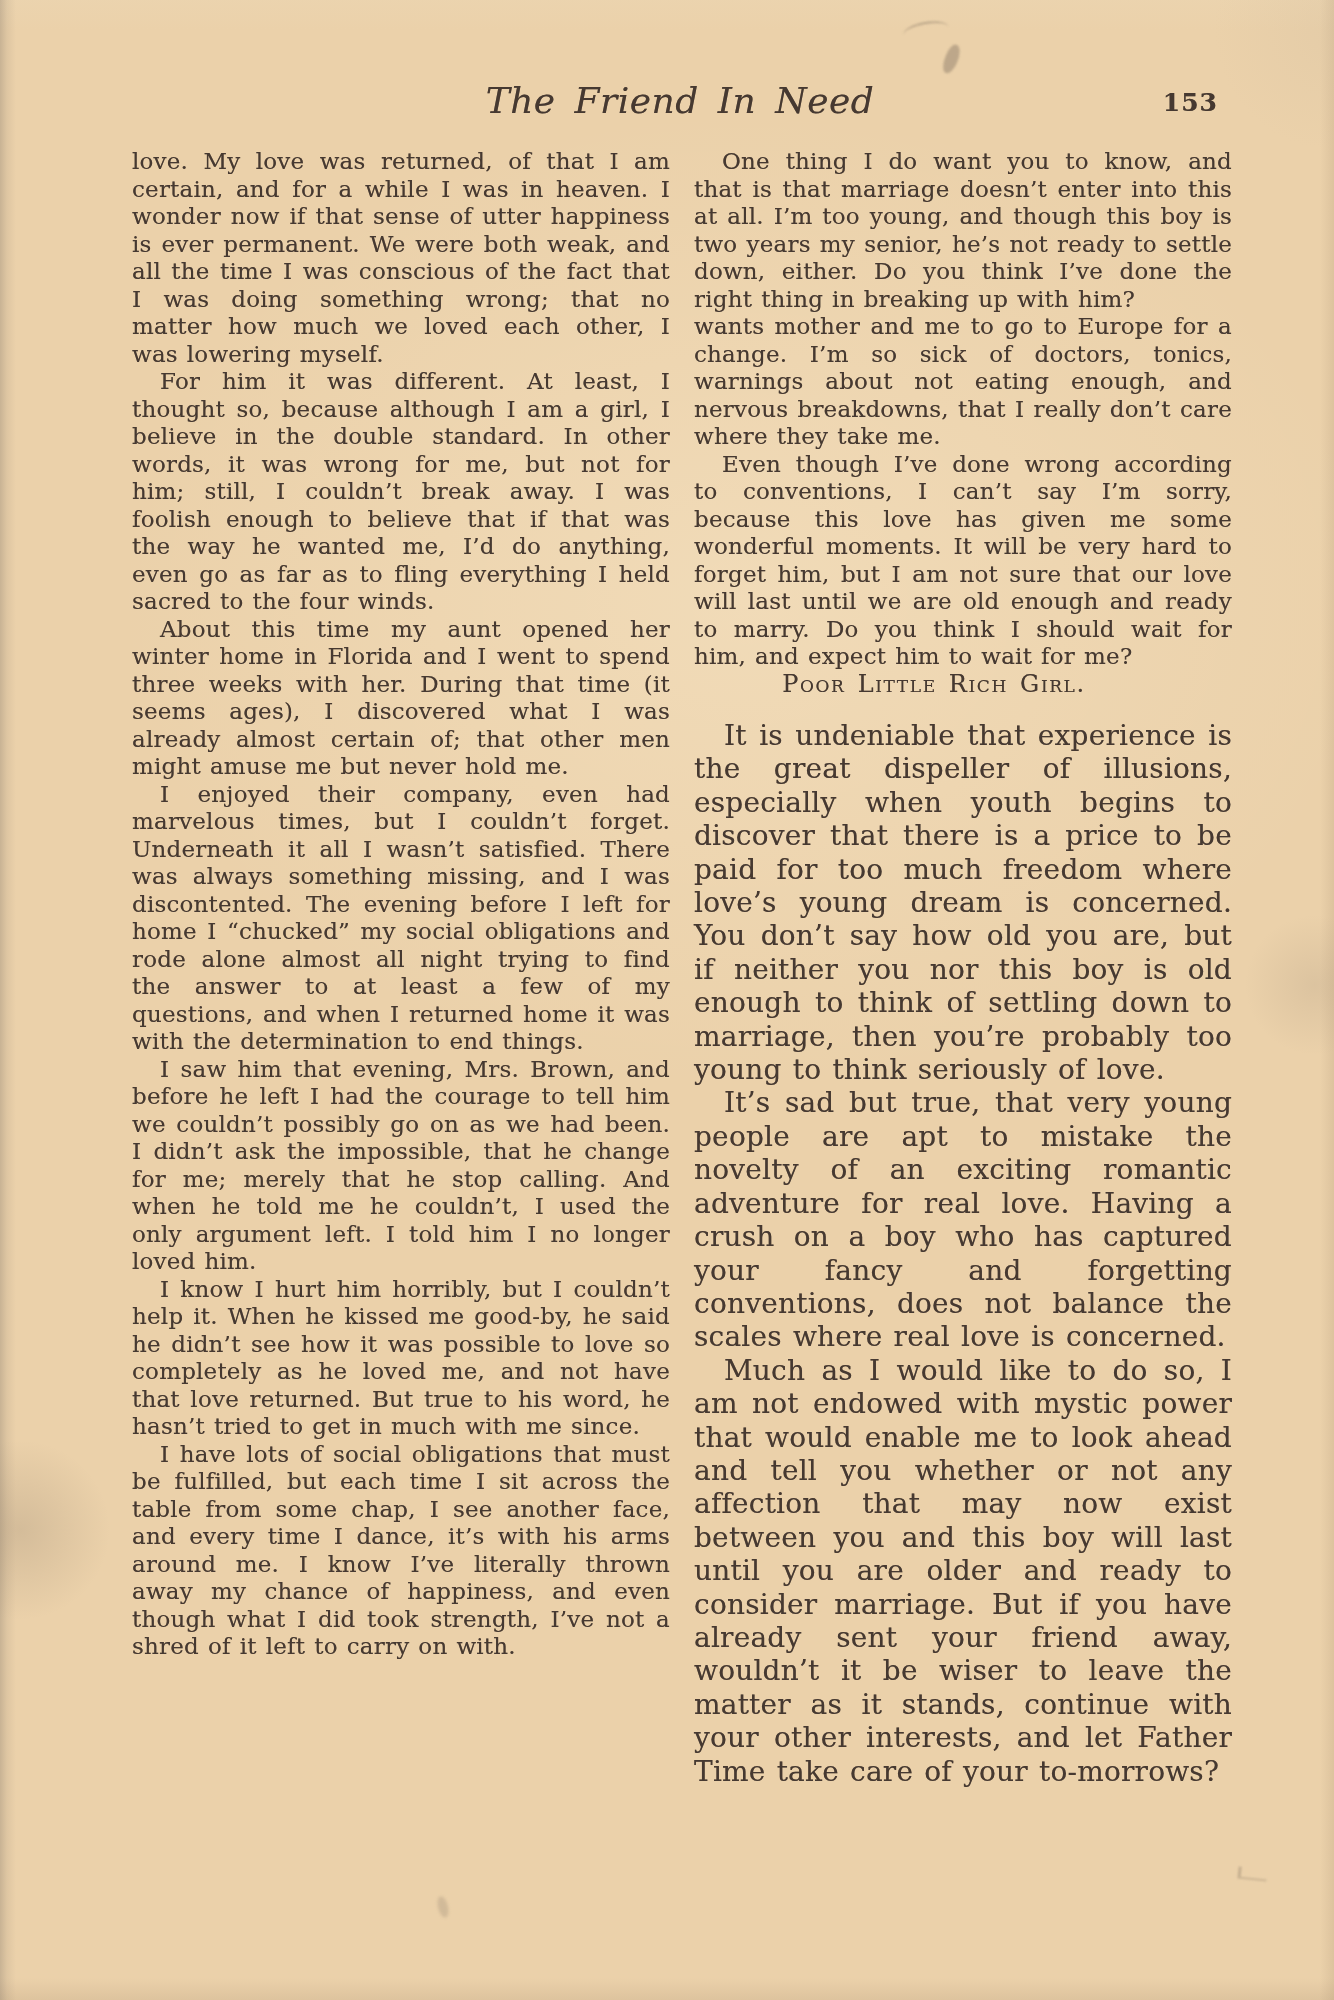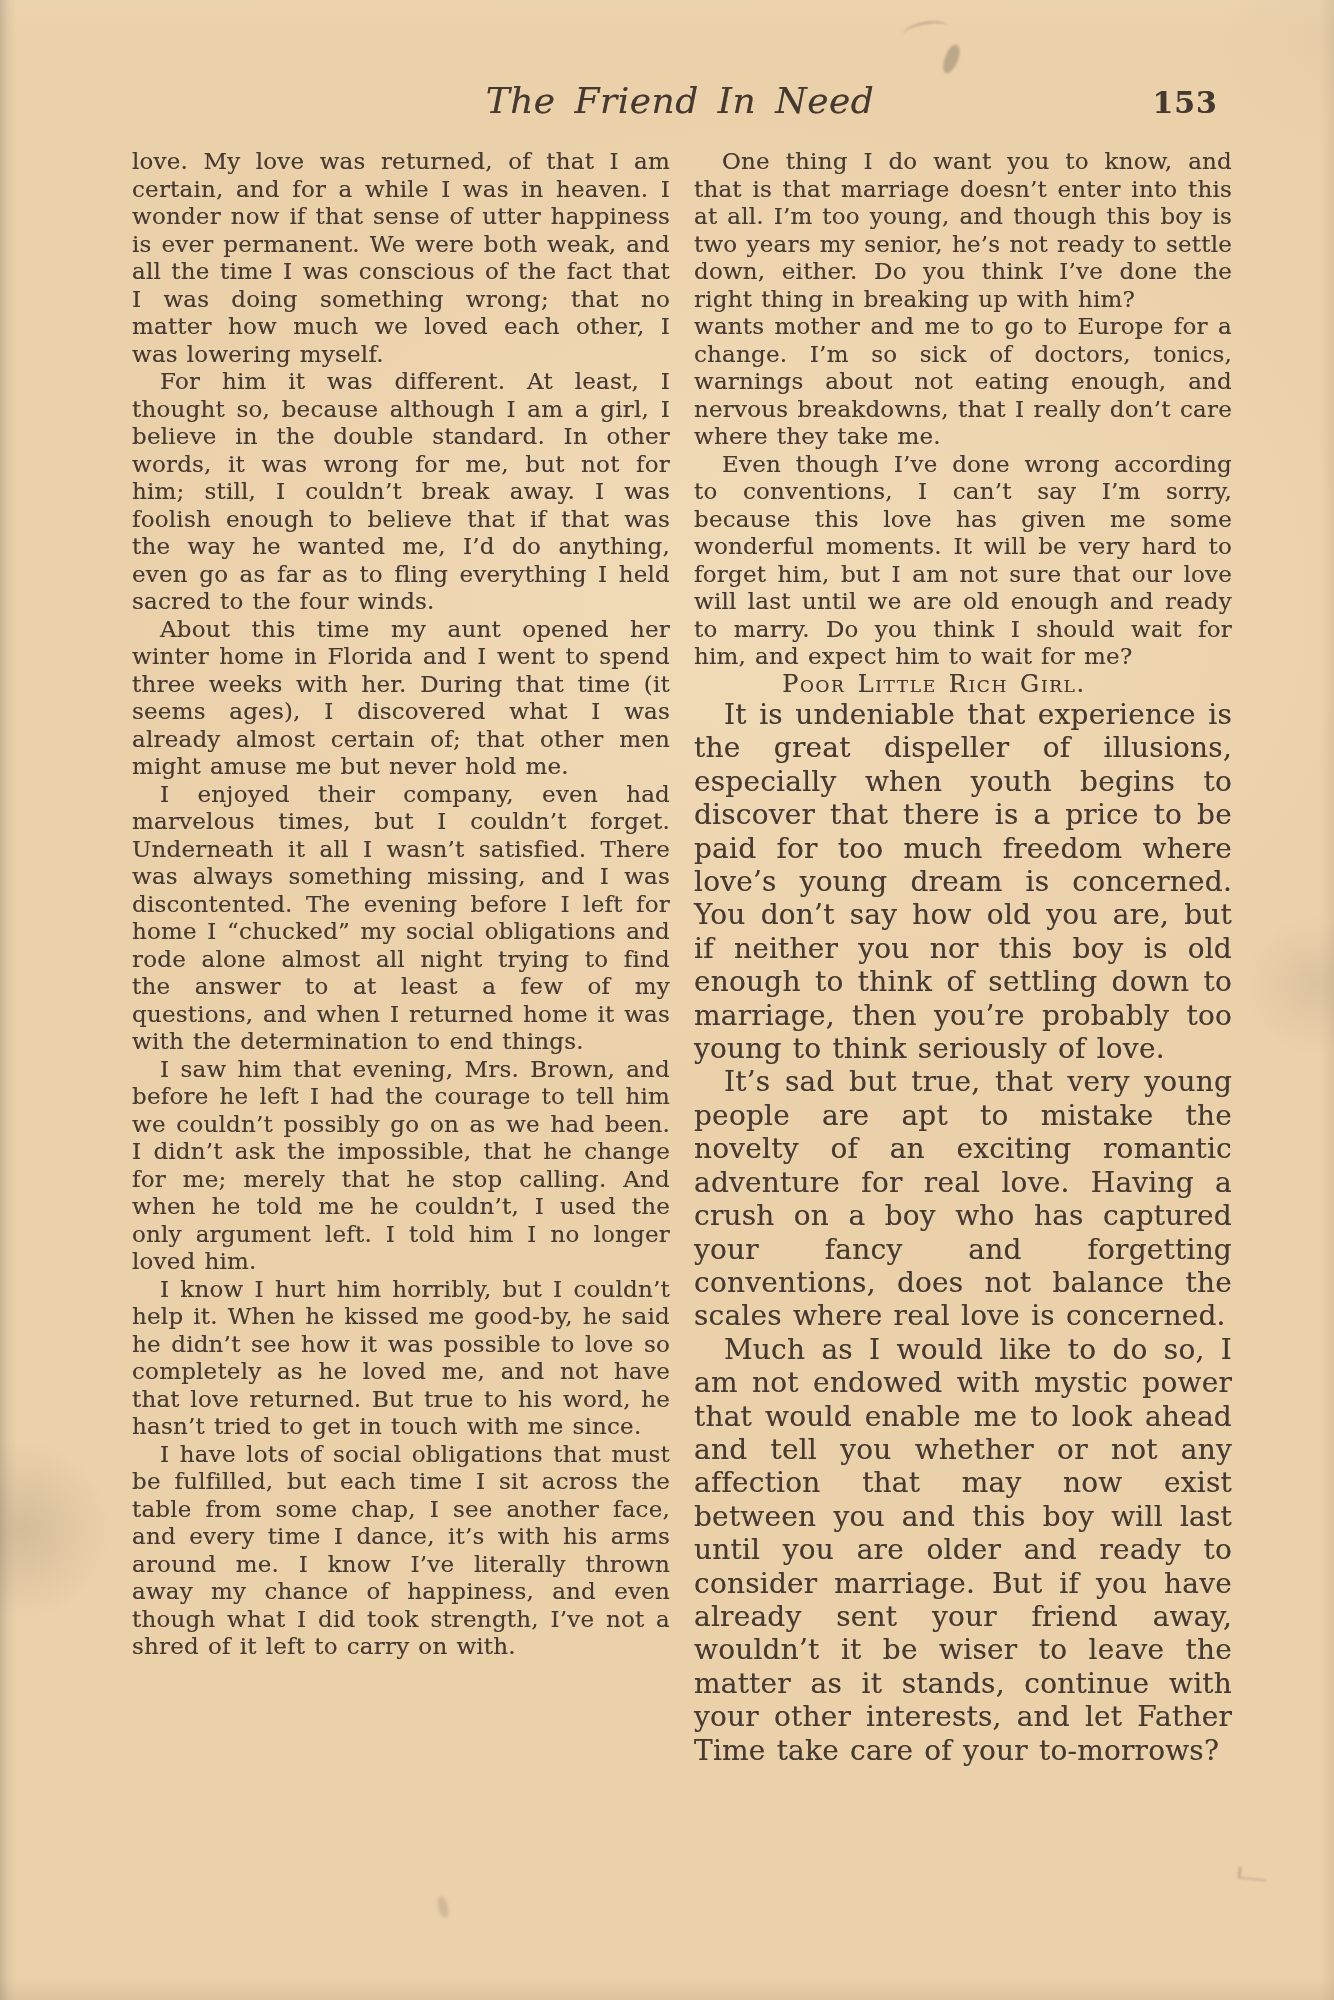--- a/index.html
+++ b/index.html
@@ -24,21 +24,21 @@
   
   .header-title{
     position:absolute; left:128px; top:84px; width:1104px;
     text-align:center;
     font-style:italic; font-size:36px; line-height:34px;
     word-spacing:7px; letter-spacing:0.5px;
     text-shadow:0 0 0.5px rgba(70,56,46,0.55);
   }
   .page-number{
     position:absolute; top:86px; right:116px;
-    font-size:30px; line-height:34px; font-weight:700;
+    font-size:25px; line-height:34px; font-weight:700;
     letter-spacing:1px;
     text-shadow:0 0 0.5px rgba(70,56,46,0.55);
   }
   
   .col{position:absolute; top:148px; width:538px;}
   .col-left{left:132px;}
   .col-right{left:694px;}
   p{margin:0; padding:0;}
   .letter{
     font-size:23px; line-height:27.5px;
@@ -55,21 +55,21 @@
     text-align:center; padding-right:58px;
     text-shadow:0 0 0.4px rgba(70,56,46,0.55);
   }
   .reply{
     font-size:28px; line-height:33.4px;
     text-align:justify;
     letter-spacing:0.2px; word-spacing:2px;
     text-shadow:0 0 0.5px rgba(70,56,46,0.5);
     text-indent:30px;
   }
-  .reply-block{}
+  .reply-block{margin-top:21px;}
   
   .smudge-a{
     position:absolute; left:903px; top:22px; width:46px; height:16px;
     border-top:2px solid rgba(105,92,80,0.38);
     border-radius:50%;
     transform:rotate(-10deg);
     filter:blur(0.8px);
   }
   .smudge-b{
     position:absolute; left:945px; top:44px; width:13px; height:30px;
@@ -100,21 +100,21 @@
 
   <div class="header-title">The Friend In Need</div>
   <div class="page-number">153</div>
 
   <div class="col col-left">
     <p class="letter no-indent">love.  My love was returned, of that I am certain, and for a while I was in heaven.  I wonder now if that sense of utter happiness is ever permanent.  We were both weak, and all the time I was conscious of the fact that I was doing something wrong; that no matter how much we loved each other, I was lowering myself.</p>
     <p class="letter">For him it was different.  At least, I thought so, because although I am a girl, I believe in the double standard.  In other words, it was wrong for me, but not for him; still, I couldn’t break away.  I was foolish enough to believe that if that was the way he wanted me, I’d do anything, even go as far as to fling everything I held sacred to the four winds.</p>
     <p class="letter">About this time my aunt opened her winter home in Florida and I went to spend three weeks with her.  During that time (it seems ages), I discovered what I was already almost certain of; that other men might amuse me but never hold me.</p>
     <p class="letter">I enjoyed their company, even had marvelous times, but I couldn’t forget.  Underneath it all I wasn’t satisfied.  There was always something missing, and I was discontented.  The evening before I left for home I “chucked” my social obligations and rode alone almost all night trying to find the answer to at least a few of my questions, and when I returned home it was with the determination to end things.</p>
     <p class="letter">I saw him that evening, Mrs. Brown, and before he left I had the courage to tell him we couldn’t possibly go on as we had been.  I didn’t ask the impossible, that he change for me; merely that he stop calling.  And when he told me he couldn’t, I used the only argument left.  I told him I no longer loved him.</p>
-    <p class="letter">I know I hurt him horribly, but I couldn’t help it.  When he kissed me good-by, he said he didn’t see how it was possible to love so completely as he loved me, and not have that love returned.  But true to his word, he hasn’t tried to get in touch with me since.</p>
+    <p class="letter">I know I hurt him horribly, but I couldn’t help it.  When he kissed me good-by, he said he didn’t see how it was possible to love so completely as he loved me, and not have that love returned.  But true to his word, he hasn’t tried to get in much with me since.</p>
     <p class="letter">I have lots of social obligations that must be fulfilled, but each time I sit across the table from some chap, I see another face, and every time I dance, it’s with his arms around me.  I know I’ve literally thrown away my chance of happiness, and even though what I did took strength, I’ve not a shred of it left to carry on with.</p>
   </div>
 
   <div class="col col-right">
     <p class="letter">One thing I do want you to know, and that is that marriage doesn’t enter into this at all.  I’m too young, and though this boy is two years my senior, he’s not ready to settle down, either.  Do you think I’ve done the right thing in breaking up with him?</p>
     <p class="letter no-indent">wants mother and me to go to Europe for a change.  I’m so sick of doctors, tonics, warnings about not eating enough, and nervous breakdowns, that I really don’t care where they take me.</p>
     <p class="letter">Even though I’ve done wrong according to conventions, I can’t say I’m sorry, because this love has given me some wonderful moments.  It will be very hard to forget him, but I am not sure that our love will last until we are old enough and ready to marry.  Do you think I should wait for him, and expect him to wait for me?</p>
     <p class="signature">Poor Little Rich Girl.</p>
     <div class="reply-block">
       <p class="reply">It is undeniable that experience is the great dispeller of illusions, especially when youth begins to discover that there is a price to be paid for too much freedom where love’s young dream is concerned.  You don’t say how old you are, but if neither you nor this boy is old enough to think of settling down to marriage, then you’re probably too young to think seriously of love.</p>

